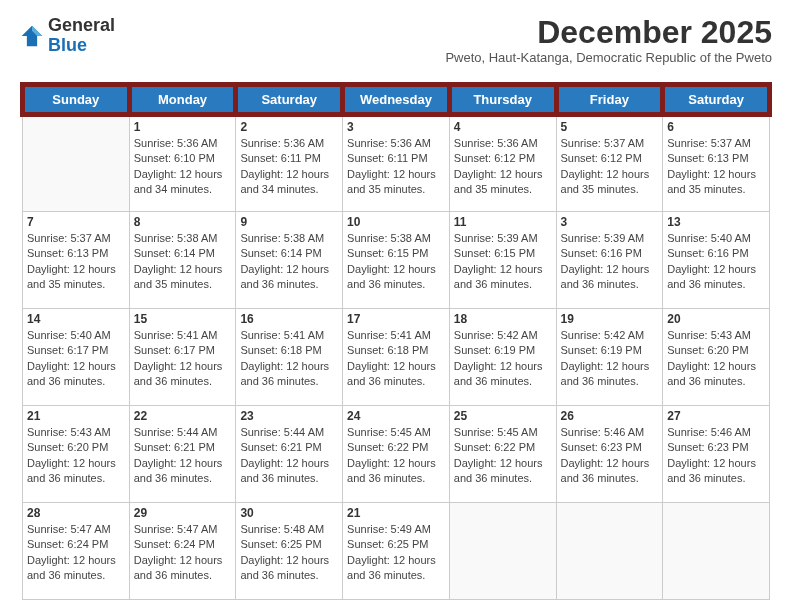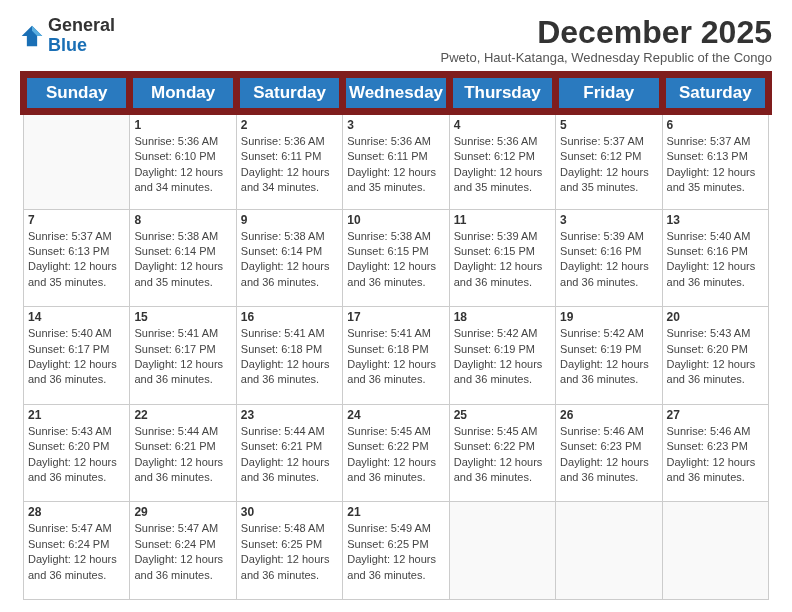--- a/index.html
+++ b/index.html
@@ -9,20 +9,21 @@
       background: #fff;
       font-family: Arial, sans-serif;
       overflow: hidden;
     }
     .page {
       width: 792px;
       height: 612px;
       padding: 16px 20px 12px 20px;
       display: flex;
       flex-direction: column;
+      gap: 11px;
     }
     .header {
       display: flex;
       justify-content: space-between;
       align-items: flex-start;
       margin-bottom: 6px;
     }
     .logo {
       display: flex;
       align-items: center;
@@ -56,24 +57,24 @@
     .calendar {
       flex: 1;
       border-collapse: collapse;
       width: 100%;
       table-layout: fixed;
     }
     .calendar th {
       background-color: #2a7abf;
       color: #fff;
       text-align: center;
-      font-size: 17px;
+      font-size: 13px;
       font-weight: bold;
       padding: 5px 2px;
-      border: 7px solid #7f1d1d;
+      border: 5px solid #7f1d1d;
     }
     .calendar td {
       border: 1px solid #ccc;
       vertical-align: top;
       padding: 3px 4px;
       font-size: 9.5px;
       color: #333;
       height: 88px;
     }
     .day-number {
@@ -104,21 +105,21 @@
       </svg>
       <div>
         <div class="logo-text">
           <span class="logo-general">General</span><br>
           <span class="logo-blue">Blue</span>
         </div>
       </div>
     </div>
     <div class="title-block">
       <div class="month-title">December 2025</div>
-      <div class="subtitle">Pweto, Haut-Katanga, Wednesday Republic of the Congo</div>
+      <div class="subtitle">Pweto, Haut-Katanga, Democratic Republic of the Pweto</div>
     </div>
   </div>
 
   <table class="calendar">
     <thead>
       <tr>
         <th>Sunday</th>
         <th>Monday</th>
         <th>Saturday</th>
         <th>Wednesday</th>

